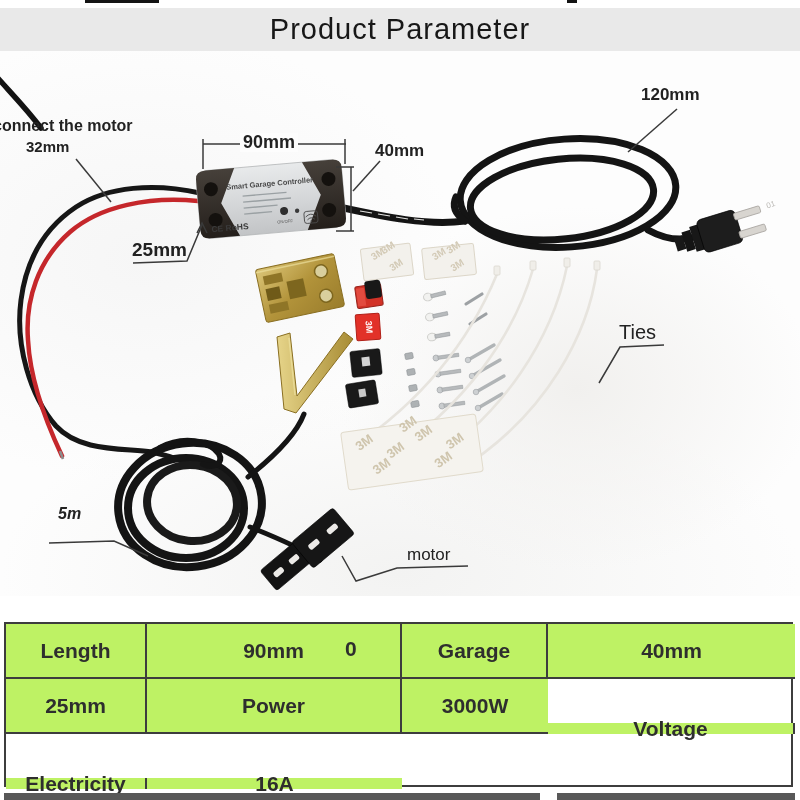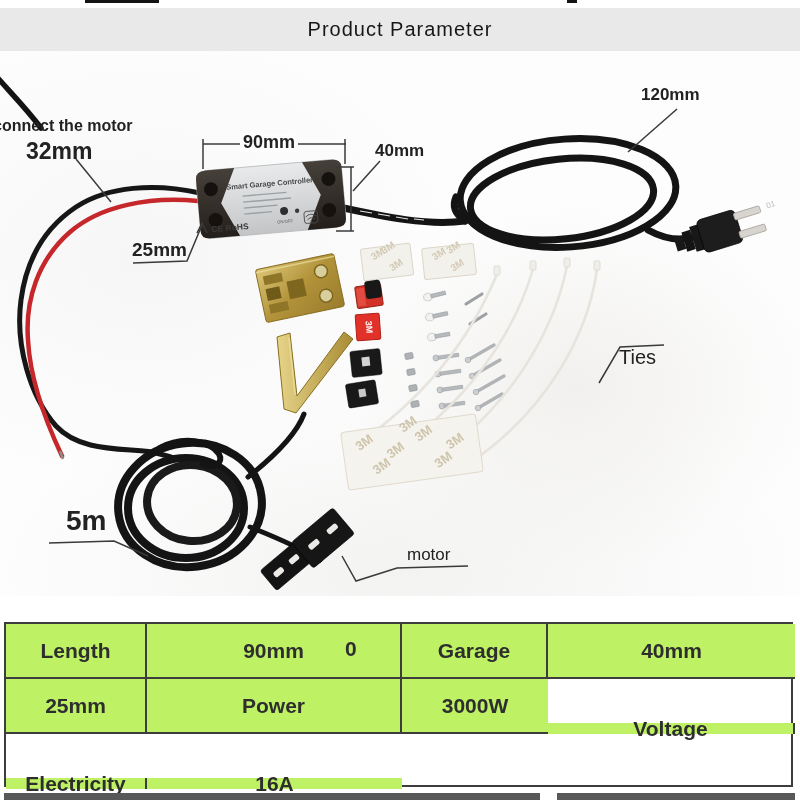--- a/index.html
+++ b/index.html
@@ -1,21 +1,21 @@
 <!DOCTYPE html>
 <html><head>
 <meta charset="utf-8">
 <style>
   html,body{margin:0;padding:0;background:#ffffff;}
   #stage{position:relative;width:800px;height:800px;overflow:hidden;
          font-family:"Liberation Sans",sans-serif;background:#ffffff;}
   
   .header-band{position:absolute;left:0;top:8px;width:800px;height:43px;
                background:#e9e9e9;display:flex;align-items:center;justify-content:center;}
-  .header-title{font-size:20px;font-weight:500;color:#171717;letter-spacing:1px;}
+  .header-title{font-size:29px;font-weight:500;color:#171717;letter-spacing:1px;}
   
   .photo-bg{position:absolute;left:0;top:51px;width:800px;height:545px;
     background:
       radial-gradient(ellipse 340px 260px at 72% 62%, #f1f0ee 0%, rgba(241,240,238,0) 70%),
       radial-gradient(ellipse 420px 300px at 18% 38%, #f6f6f6 0%, rgba(246,246,246,0) 75%),
       radial-gradient(ellipse 500px 240px at 50% 96%, #f3f3f2 0%, rgba(243,243,242,0) 80%),
       #fdfdfd;}
   svg{position:absolute;left:0;top:0;}
   
   .lbl{position:absolute;color:#222;white-space:nowrap;line-height:1.05;}
@@ -300,27 +300,27 @@
       <path d="M 133 263 L 187 261 L 202 225"></path>
       <path d="M 197 233 L 202 223 L 207 233"></path>
       <path d="M 677 109 L 628 152"></path>
       <path d="M 664 345 L 620 347 L 599 383"></path>
       <path d="M 49 543 L 114 541 L 148 556"></path>
       <path d="M 468 566 L 397 568 L 356 581 L 342 556"></path>
     </g>
   </svg>
 
   <div class="lbl" style="left:-7px;top:118px;font-size:16px;font-weight:600;">connect the motor</div>
-  <div class="lbl bold" style="left:26px;top:139px;font-size:23px;">32mm</div>
+  <div class="lbl bold" style="left:26px;top:139px;font-size:15px;">32mm</div>
   <div class="lbl bold bg" style="left:240px;top:133px;font-size:18px;">90mm</div>
   <div class="lbl bold" style="left:375px;top:142px;font-size:17px;">40mm</div>
   <div class="lbl bold" style="left:132px;top:240px;font-size:19px;">25mm</div>
   <div class="lbl bold" style="left:641px;top:86px;font-size:17px;">120mm</div>
-  <div class="lbl" style="left:619px;top:322px;font-size:20px;font-weight:500;margin-top:25px;">Ties</div>
-  <div class="lbl bold" style="left:66px;top:506px;font-size:28px;">5m</div>
+  <div class="lbl" style="left:619px;top:322px;font-size:20px;font-weight:500;">Ties</div>
+  <div class="lbl bold" style="left:58px;top:506px;font-size:16px;font-style:italic;">5m</div>
   <div class="lbl" style="left:407px;top:546px;font-size:17px;font-weight:500;">motor</div>
 
   <div class="spec-table">
     <div class="spec-cell">Length</div>
     <div class="spec-cell">
       <span>90mm</span>
       <span class="stray-zero">0</span>
     </div>
     <div class="spec-cell">Garage</div>
     <div class="spec-cell last-col">40mm</div>

